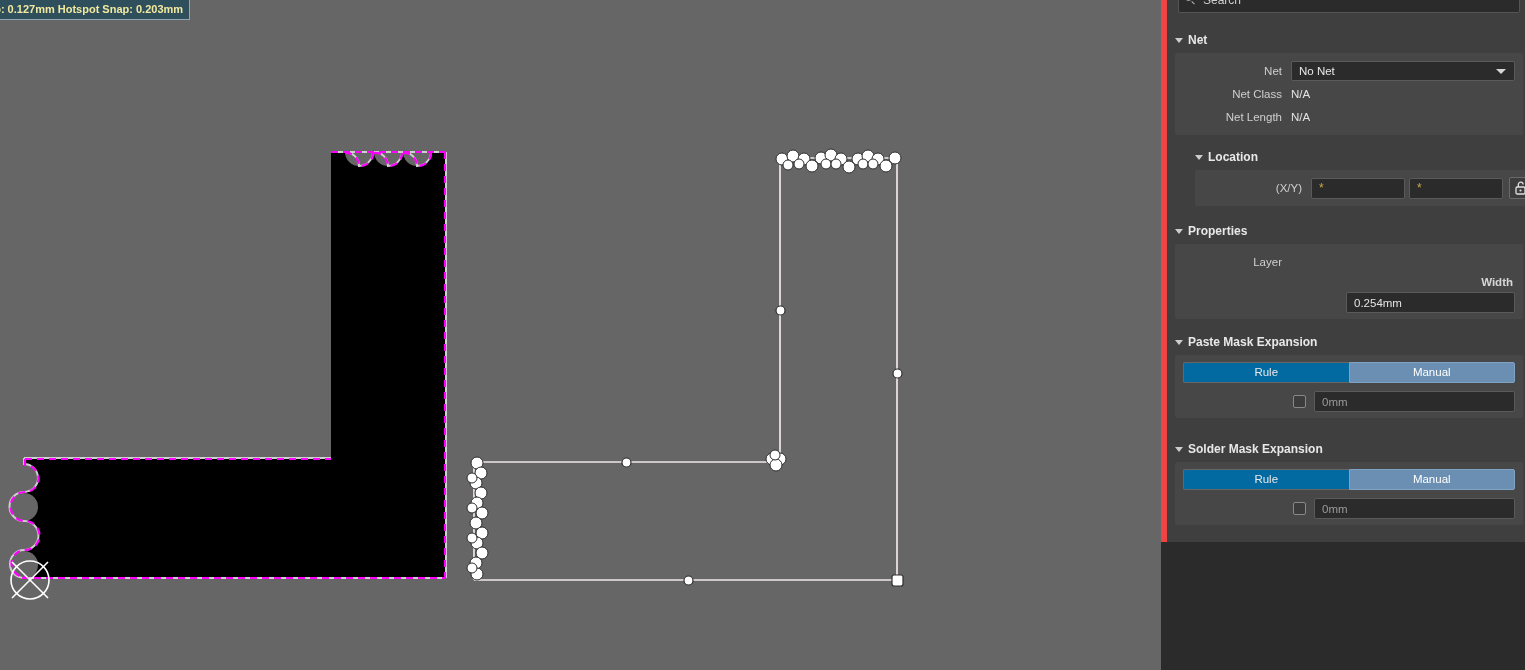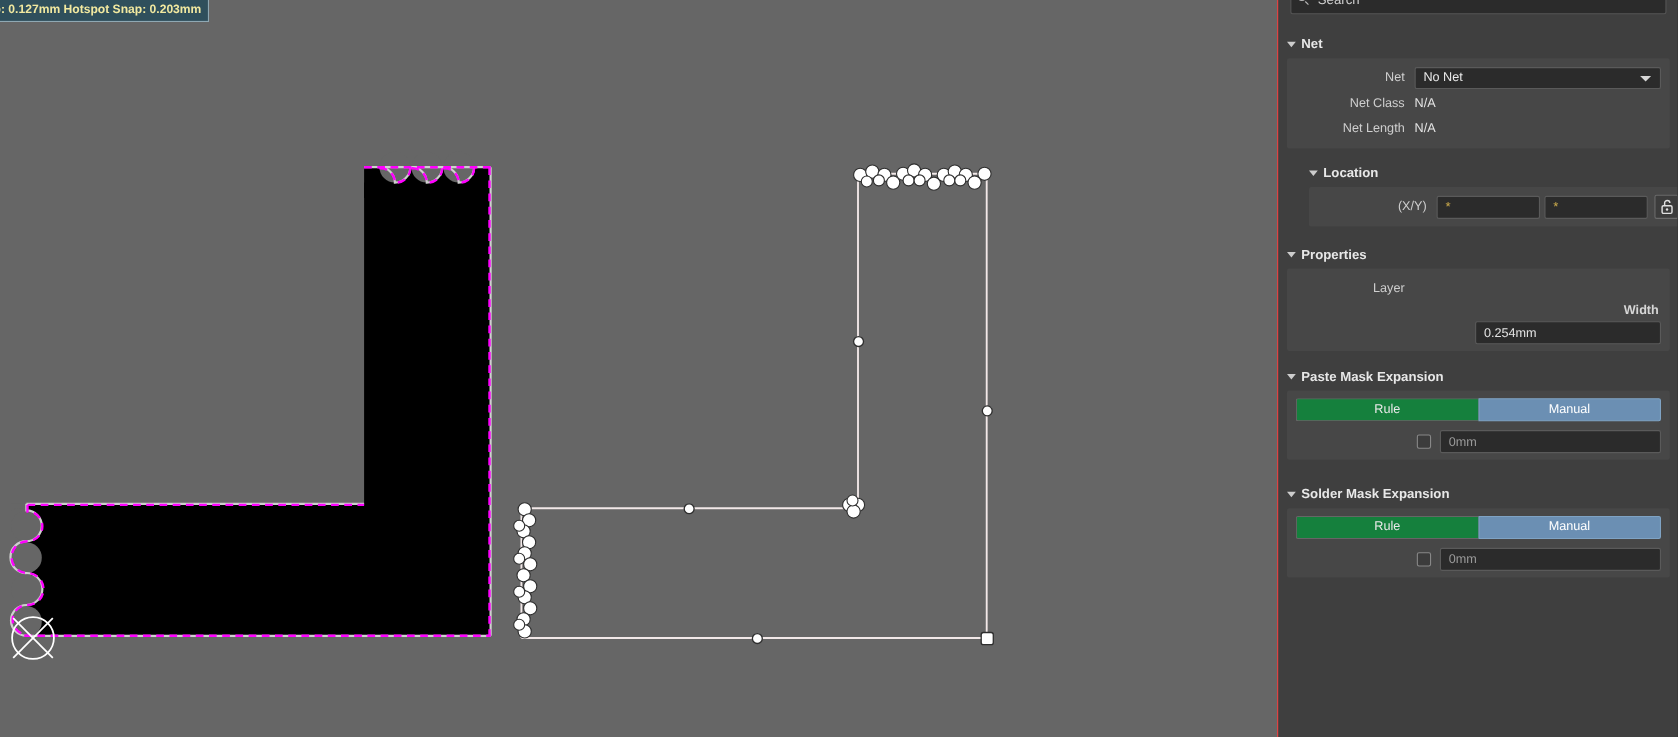--- a/index.html
+++ b/index.html
@@ -59,23 +59,23 @@
     display: inline-block;
     margin-left: -26px;
   }
 
   
   #props-panel {
     position: absolute;
     left: 1161px;
     top: 0;
     width: 364px;
-    height: 670px;
+    height: 542px;
     background: #3f3f3f;
-    border-left: 1px solid #ef4444;
+    border-left: 6px solid #ef4444;
     box-sizing: border-box;
     overflow: hidden;
     color: #d8d8d8;
     font-size: 11.5px;
   }
 
   
   #search-row {
     position: absolute;
     left: 11px;
@@ -266,21 +266,21 @@
     padding: 0 8px;
     margin-top: 1px;
   }
   .seg {
     flex: 1 1 0;
     height: 21px;
     line-height: 19px;
     text-align: center;
     font-size: 11.5px;
     color: #e8e8e8;
-    background: #15803d;
+    background: #0369a1;
     border: 1px solid #666;
     box-sizing: border-box;
   }
   .seg:first-child { border-radius: 2px 0 0 2px; border-right: none; }
   .seg:last-child  { border-radius: 0 2px 2px 0; }
   .seg.active {
     background: #6b8fb3;
     border-color: #7fa3c4;
     color: #ffffff;
   }

